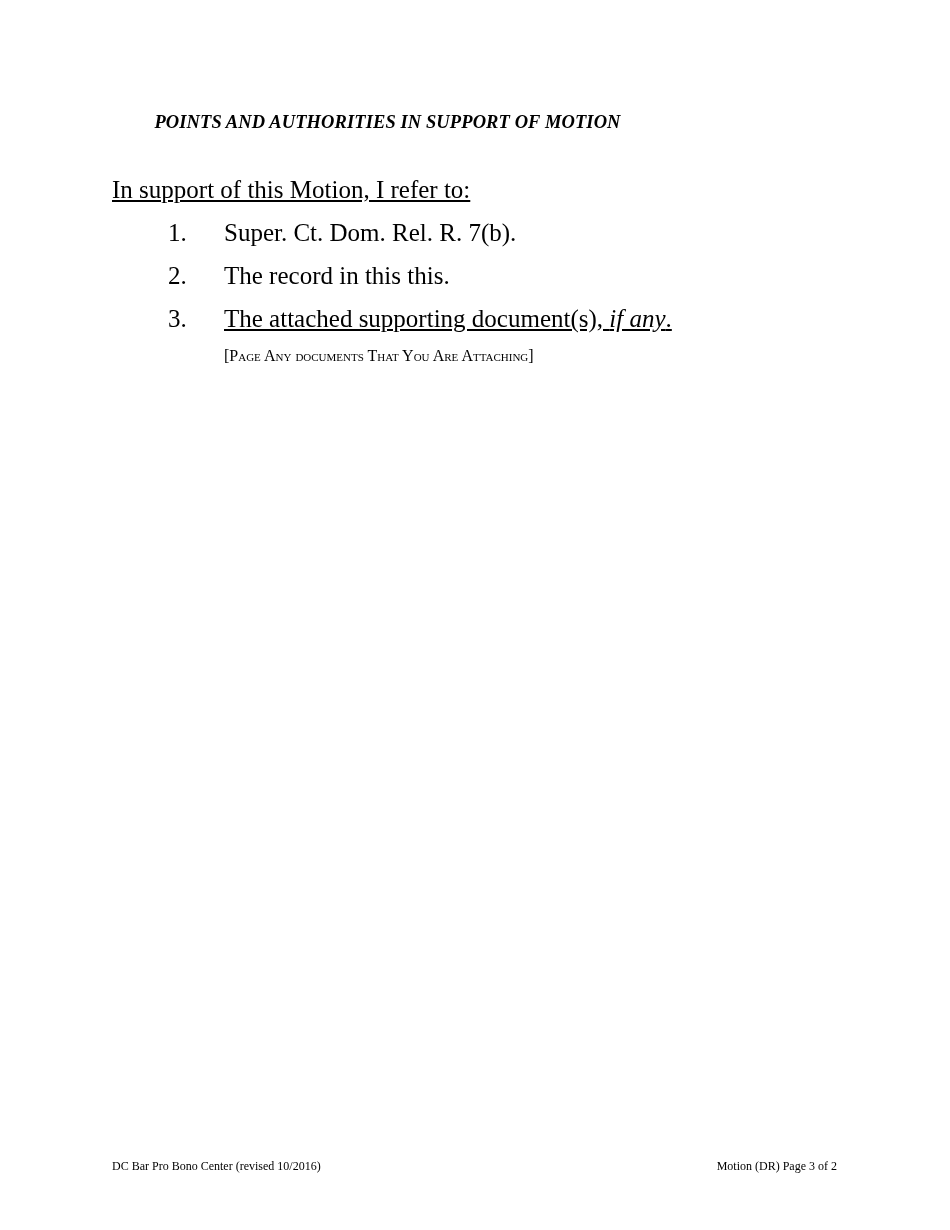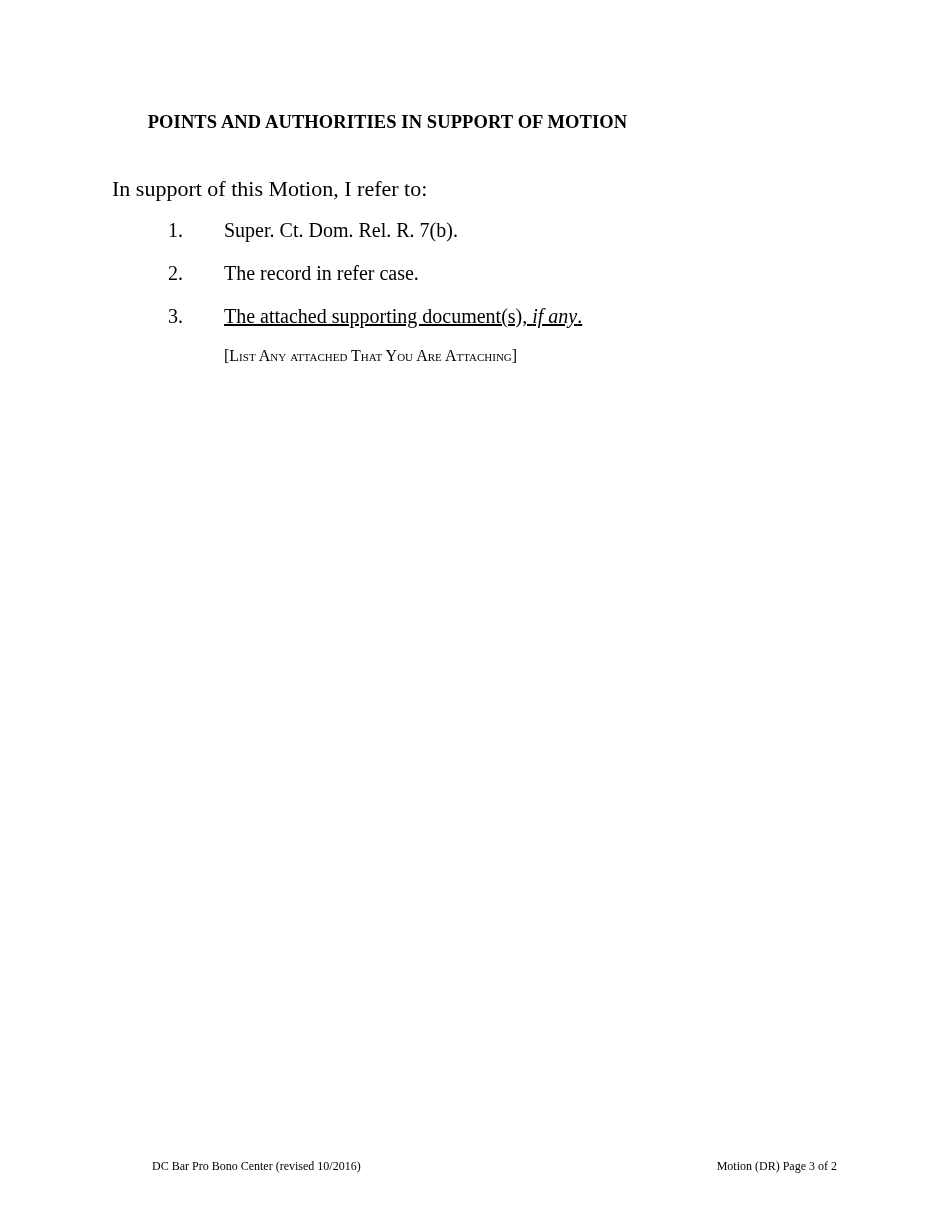--- a/index.html
+++ b/index.html
@@ -1,45 +1,45 @@
 <!DOCTYPE html>
 <html><head>
   <meta charset="utf-8">
   <style>
     html, body { margin: 0; padding: 0; background: #ffffff; }
     body { width: 950px; height: 1230px; position: relative; overflow: hidden;
            font-family: "Liberation Serif", "DejaVu Serif", serif; color: #000; }
     .title { position: absolute; top: 112px; left: 0; width: 775px; text-align: center;
-             font-weight: bold; font-size: 18.5px; letter-spacing: 0.1px; }
-    .intro { position: absolute; top: 176px; left: 112px; font-size: 22px; }
-    .item { position: absolute; left: 168px; font-size: 20px; white-space: nowrap; }
+             font-weight: bold; font-size: 18.5px; letter-spacing: 0.1px; font-style: italic; }
+    .intro { position: absolute; top: 176px; left: 112px; font-size: 25px; text-decoration: underline; }
+    .item { position: absolute; left: 168px; font-size: 25px; white-space: nowrap; }
     .item .num { display: inline-block; width: 56px; }
     .item1 { top: 219px; }
     .item2 { top: 262px; }
     .item3 { top: 305px; text-decoration: underline; }
     .note { position: absolute; top: 347px; left: 224px; font-size: 16px; font-variant: small-caps; }
     .footer { position: absolute; top: 1159px; font-size: 12px; }
-    .footer-left { left: 112px; margin-left: 40px; }
+    .footer-left { left: 112px; }
     .footer-right { right: 113px; }
   </style>
 </head>
 <body>
 
 <div class="title">POINTS AND AUTHORITIES IN SUPPORT OF MOTION</div>
 
 <div class="intro">In support of this Motion, I refer to:</div>
 
 <div class="item item1">
   <span class="num">1.</span><span>Super. Ct. Dom. Rel. R. 7(b).</span>
 </div>
 
 <div class="item item2">
-  <span class="num">2.</span><span>The record in refer case.</span>
+  <span class="num">2.</span><span>The record in this this.</span>
 </div>
 
 <div class="item item3">
   <span class="num">3.</span><span style="white-space:pre">The attached supporting document(s), </span><em>if any</em><span>.</span>
 </div>
 
-<div class="note">[List Any attached That You Are Attaching]</div>
+<div class="note">[Page Any documents That You Are Attaching]</div>
 
 <div class="footer footer-left">DC Bar Pro Bono Center (revised 10/2016)</div>
 <div class="footer footer-right">Motion (DR) Page 3 of 2</div>
 
 </body></html>

